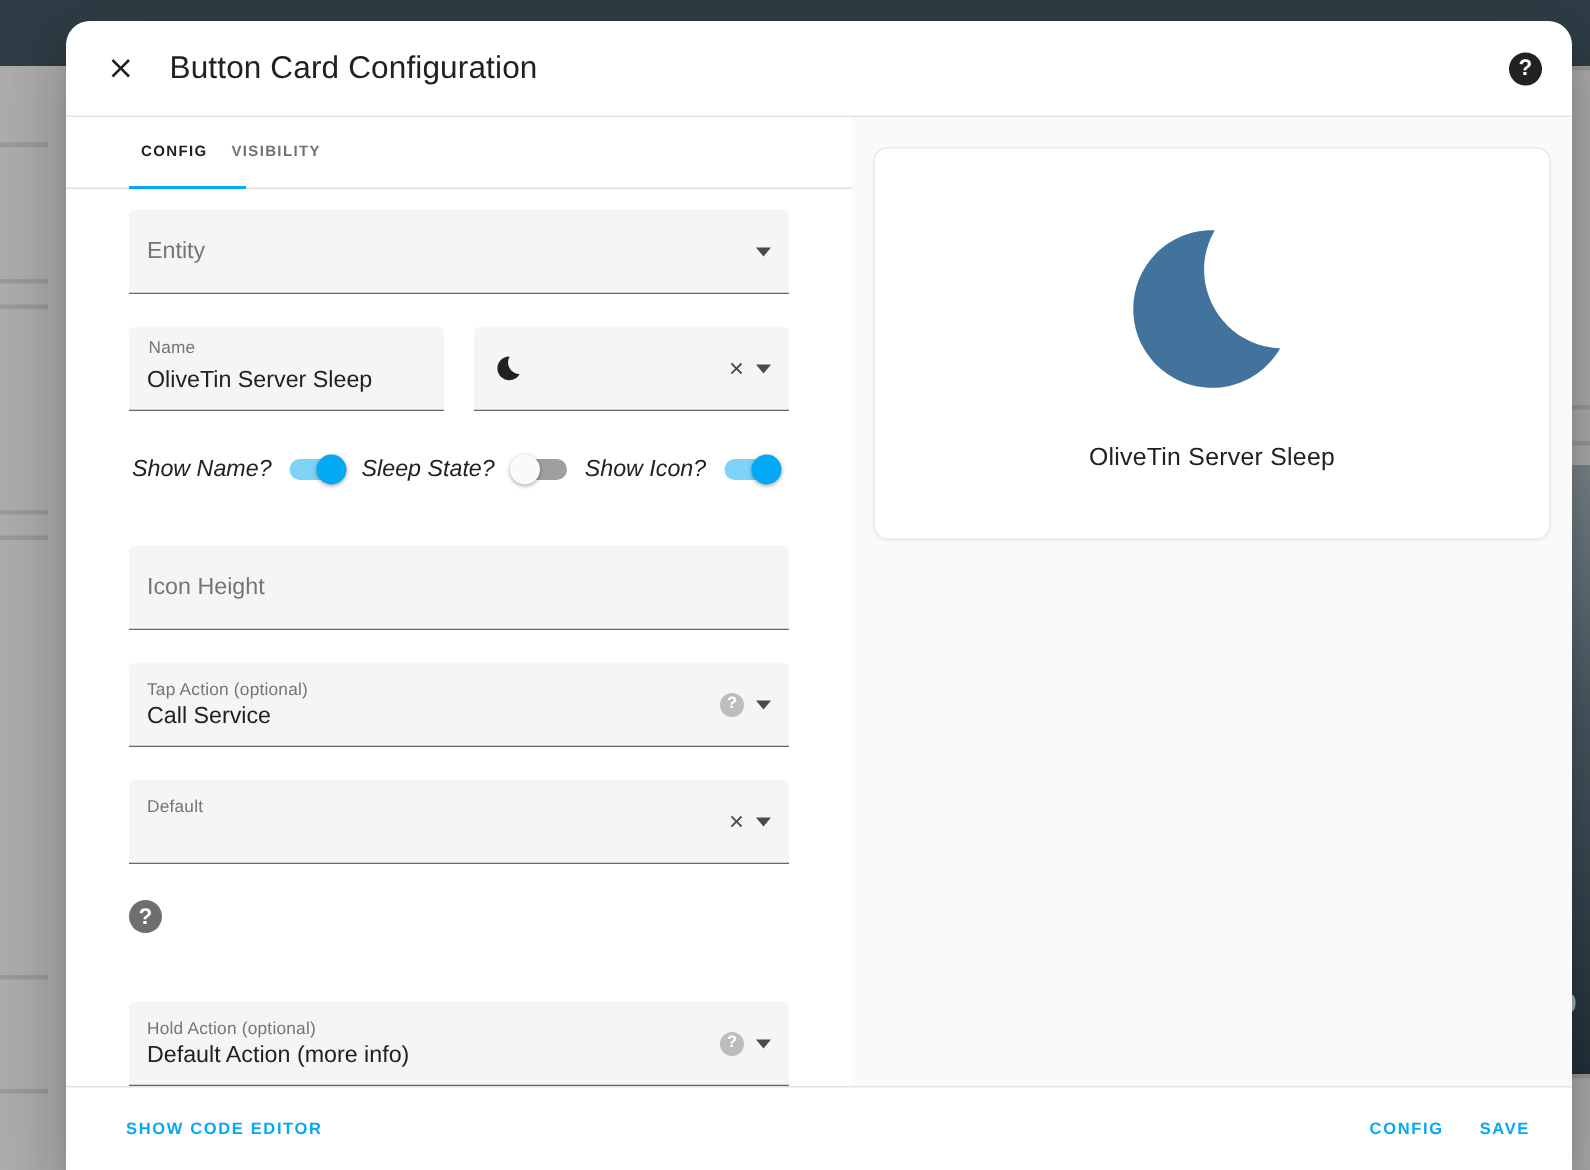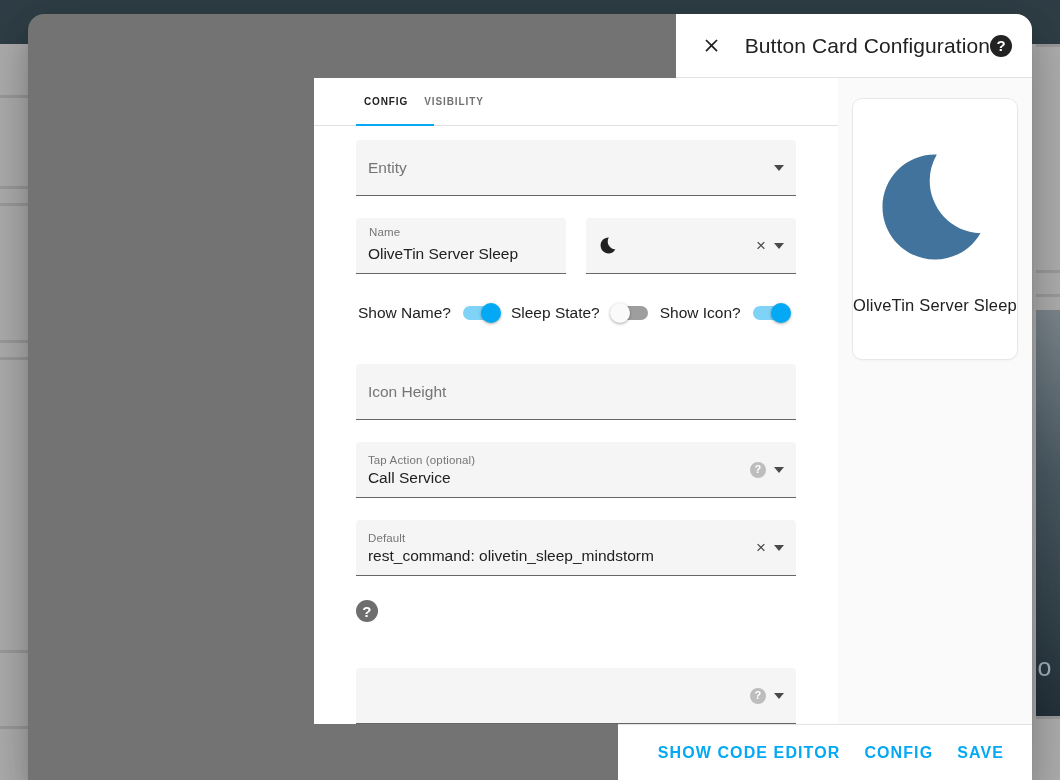--- a/index.html
+++ b/index.html
@@ -61,33 +61,32 @@
     position: absolute;
     right: 0;
     width: 24px;
     height: 3px;
     background: #9a9a9a;
   }
 
   
   #dialog {
     position: absolute;
-    left: 28px;
+    left: 44px;
     top: 14px;
     width: 1004px;
     height: 766px;
-    background: #737373;
+    background: #0f766e;
     border-radius: 16px 16px 0 0;
     box-shadow: 0 11px 15px -7px rgba(0,0,0,.2),
                 0 24px 38px 3px rgba(0,0,0,.14),
                 0 9px 46px 8px rgba(0,0,0,.12);
     display: flex;
     flex-direction: column;
     overflow: hidden;
-    align-items: flex-end;
   }
 
   
   .dlg-header {
     height: 64px;
     flex: 0 0 64px;
     display: flex;
     align-items: center;
     padding: 0 20px 0 16px;
     border-bottom: 1px solid #e3e3e3;
@@ -264,20 +263,21 @@
   }
   .gap-sm { height: 22px; }
   .gap-md { height: 30px; }
   .gap-lg { height: 42px; }
 
   
   .toggle-row {
     display: flex;
     align-items: center;
     padding: 0 0 0 2px;
+    font-style: italic;
   }
   .toggle-label {
     font-size: 15.5px;
     color: #212121;
     white-space: nowrap;
   }
   .switch {
     position: relative;
     width: 36px;
     height: 14px;
@@ -325,21 +325,21 @@
     display: flex;
     align-items: center;
     padding: 0 16px 0 28px;
     border-top: 1px solid #e3e3e3;
     background: #fff;
   }
   .text-btn {
     background: none;
     border: none;
     color: #03a9f4;
-    font-size: 16px;
+    font-size: 11px;
     font-weight: bold;
     letter-spacing: 1.1px;
     padding: 8px 12px;
     cursor: pointer;
     font-family: inherit;
     border-radius: 4px;
   }
 </style>
 </head>
 <body>
@@ -458,37 +458,40 @@
             <span class="help-grey">?</span>
             <span class="caret"></span>
           </span>
         </div>
 
         <div class="gap-sm"></div>
 
         <div class="field select">
           <span style="position:relative;flex:1 1 auto;min-width:0;height:100%;display:flex;flex-direction:column;justify-content:center">
             <span class="field-label-float" style="left:0;top:12px">Default</span>
-            <span class="field-value">rest_command: olivetin_sleep_mindstorm</span>
           </span>
           <span class="adorn">
             <span class="clear-x">×</span>
             <span class="caret"></span>
           </span>
         </div>
 
         <div style="height:24px"></div>
 
         <div>
           <span class="help-grey-lg">?</span>
         </div>
 
         <div style="height:46px"></div>
 
         <div class="field select">
+          <span style="position:relative;flex:1 1 auto;min-width:0;height:100%;display:flex;flex-direction:column;justify-content:center">
+            <span class="field-label-float" style="left:0;top:12px">Hold Action (optional)</span>
+            <span class="field-value">Default Action (more info)</span>
+          </span>
           <span class="adorn">
             <span class="help-grey">?</span>
             <span class="caret"></span>
           </span>
         </div>
 
       </div>
     </div>
 
     <div class="col-right">

